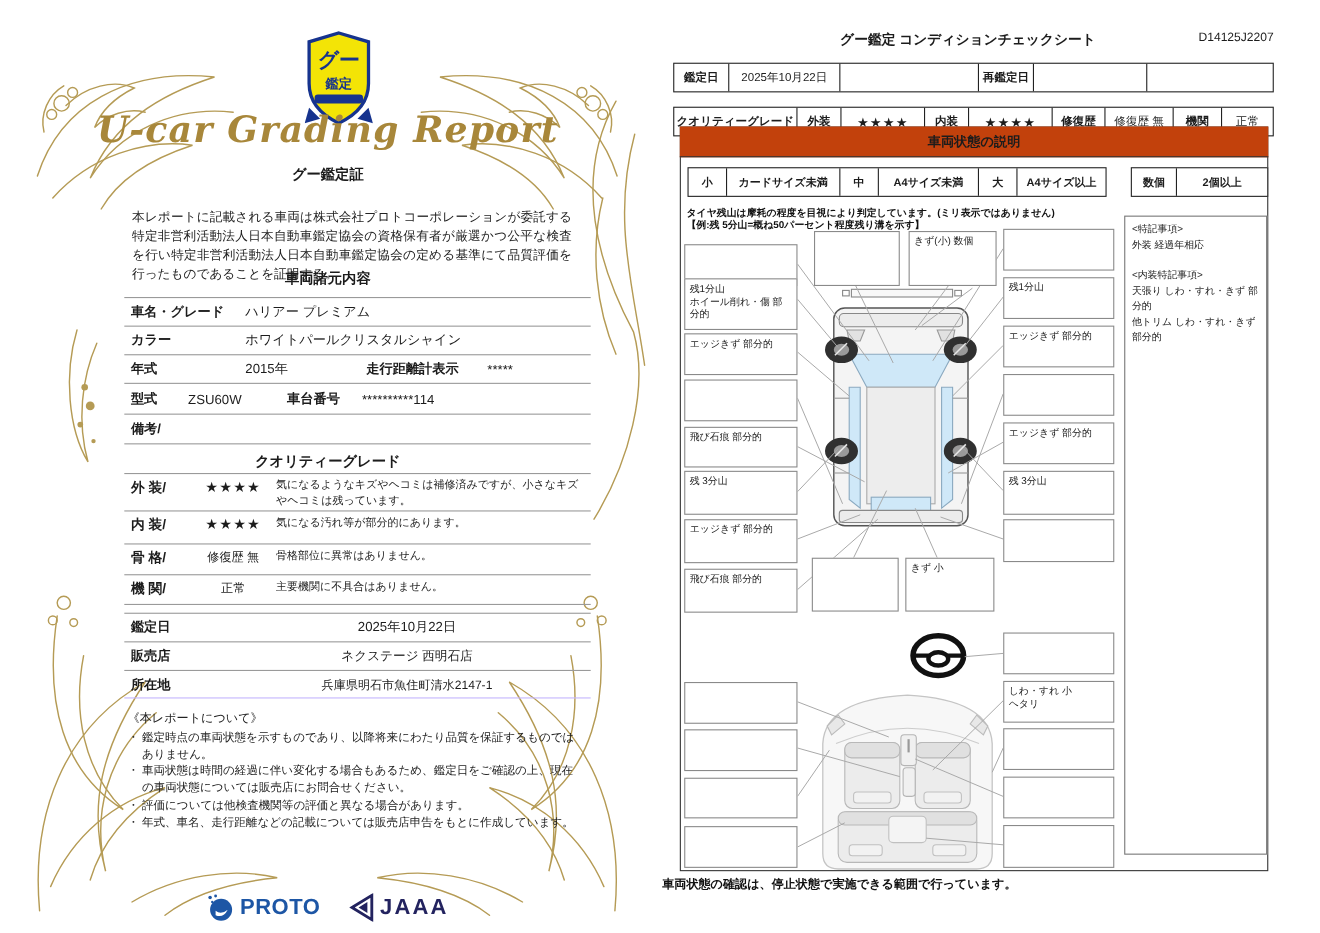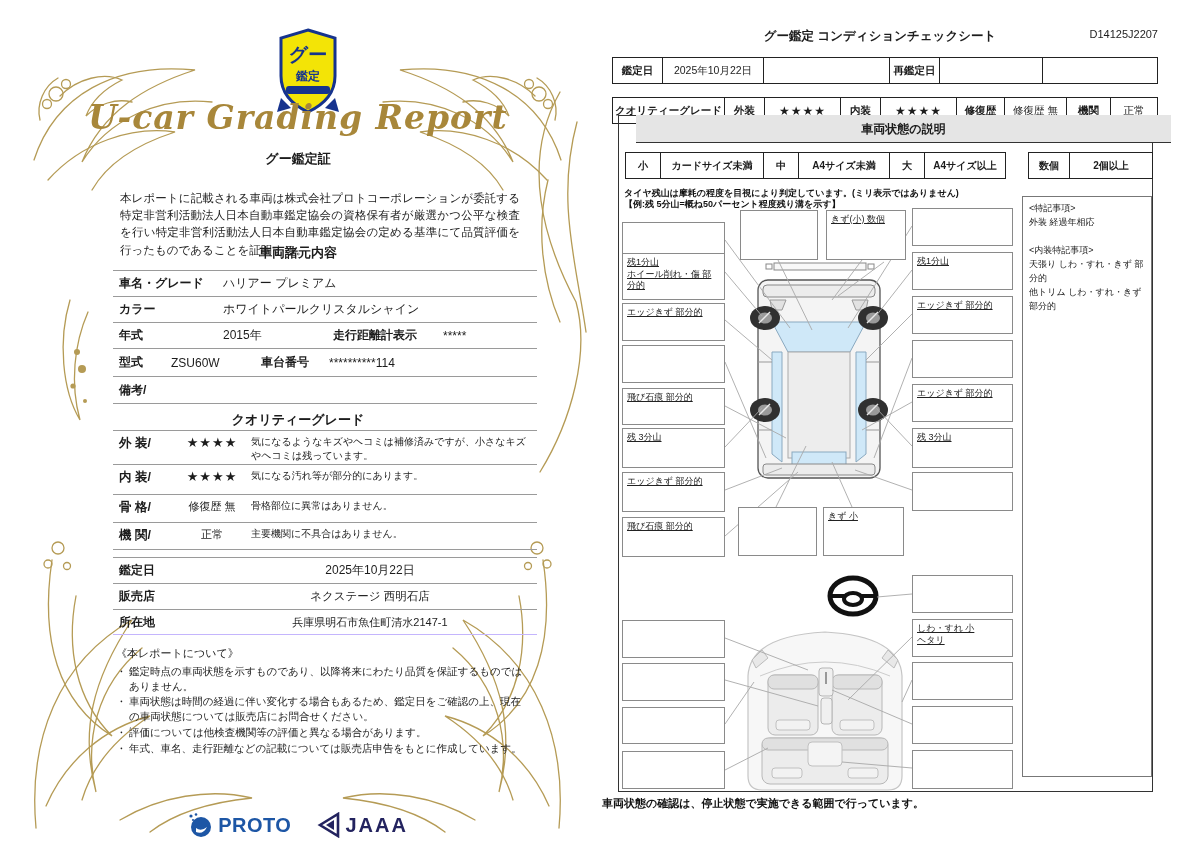--- a/index.html
+++ b/index.html
@@ -47,29 +47,29 @@
   
   .rp-title{left:0;top:28px;width:560px;text-align:center;font-size:12.5px;font-weight:700;}
   .rp-docid{left:430px;top:28px;width:128px;text-align:right;font-size:11px;}
   .hrow{display:flex;border:1.5px solid #222;box-sizing:border-box;background:#fff;}
   .hcell{border-right:1.2px solid #222;box-sizing:border-box;display:flex;align-items:center;justify-content:center;
          font-size:10.5px;height:100%;}
   .hcell:last-child{border-right:none;}
   .hcell.b{font-weight:700;}
   .hcell.stars{font-size:12px;letter-spacing:1px;}
   .panel-border{left:18px;top:115px;width:535px;height:677px;border:1.5px solid #333;box-sizing:border-box;}
-  .panel-title{left:36px;top:115px;width:535px;height:28px;line-height:28px;border-bottom:1.5px solid #333;
-               box-sizing:border-box;text-align:center;font-weight:700;font-size:12px;background:#e5e5e5;}
+  .panel-title{left:18px;top:115px;width:535px;height:28px;line-height:28px;border-bottom:1.5px solid #333;
+               box-sizing:border-box;text-align:center;font-weight:700;font-size:12px;background:#c2410c;}
   .legend{display:flex;border:1.2px solid #222;box-sizing:border-box;background:#fff;}
   .lg{border-right:1.2px solid #222;display:flex;align-items:center;justify-content:center;
       font-size:10px;font-weight:700;box-sizing:border-box;height:100%;}
   .lg:last-child{border-right:none;}
   .tire-note{left:24px;width:430px;font-size:9px;font-weight:700;color:#111;}
   .dbox{position:absolute;border:1px solid #8a8a8a;background:#fff;font-size:9px;line-height:1.3;
-        padding:3px 4px;box-sizing:border-box;white-space:pre-line;color:#222;text-decoration:underline;}
+        padding:3px 4px;box-sizing:border-box;white-space:pre-line;color:#222;}
   .notes-panel{left:422px;top:196px;width:130px;height:581px;border:1px solid #777;box-sizing:border-box;
                background:#fff;padding:5px 6px;font-size:9px;line-height:1.55;color:#222;}
   .rp-footnote{left:2px;top:796px;width:556px;font-size:11px;font-weight:600;color:#111;}
 </style>
 </head>
 <body>
 
 <section class="page page-left">
 
   <svg class="flourish" width="595" height="848" viewBox="0 0 595 848">

